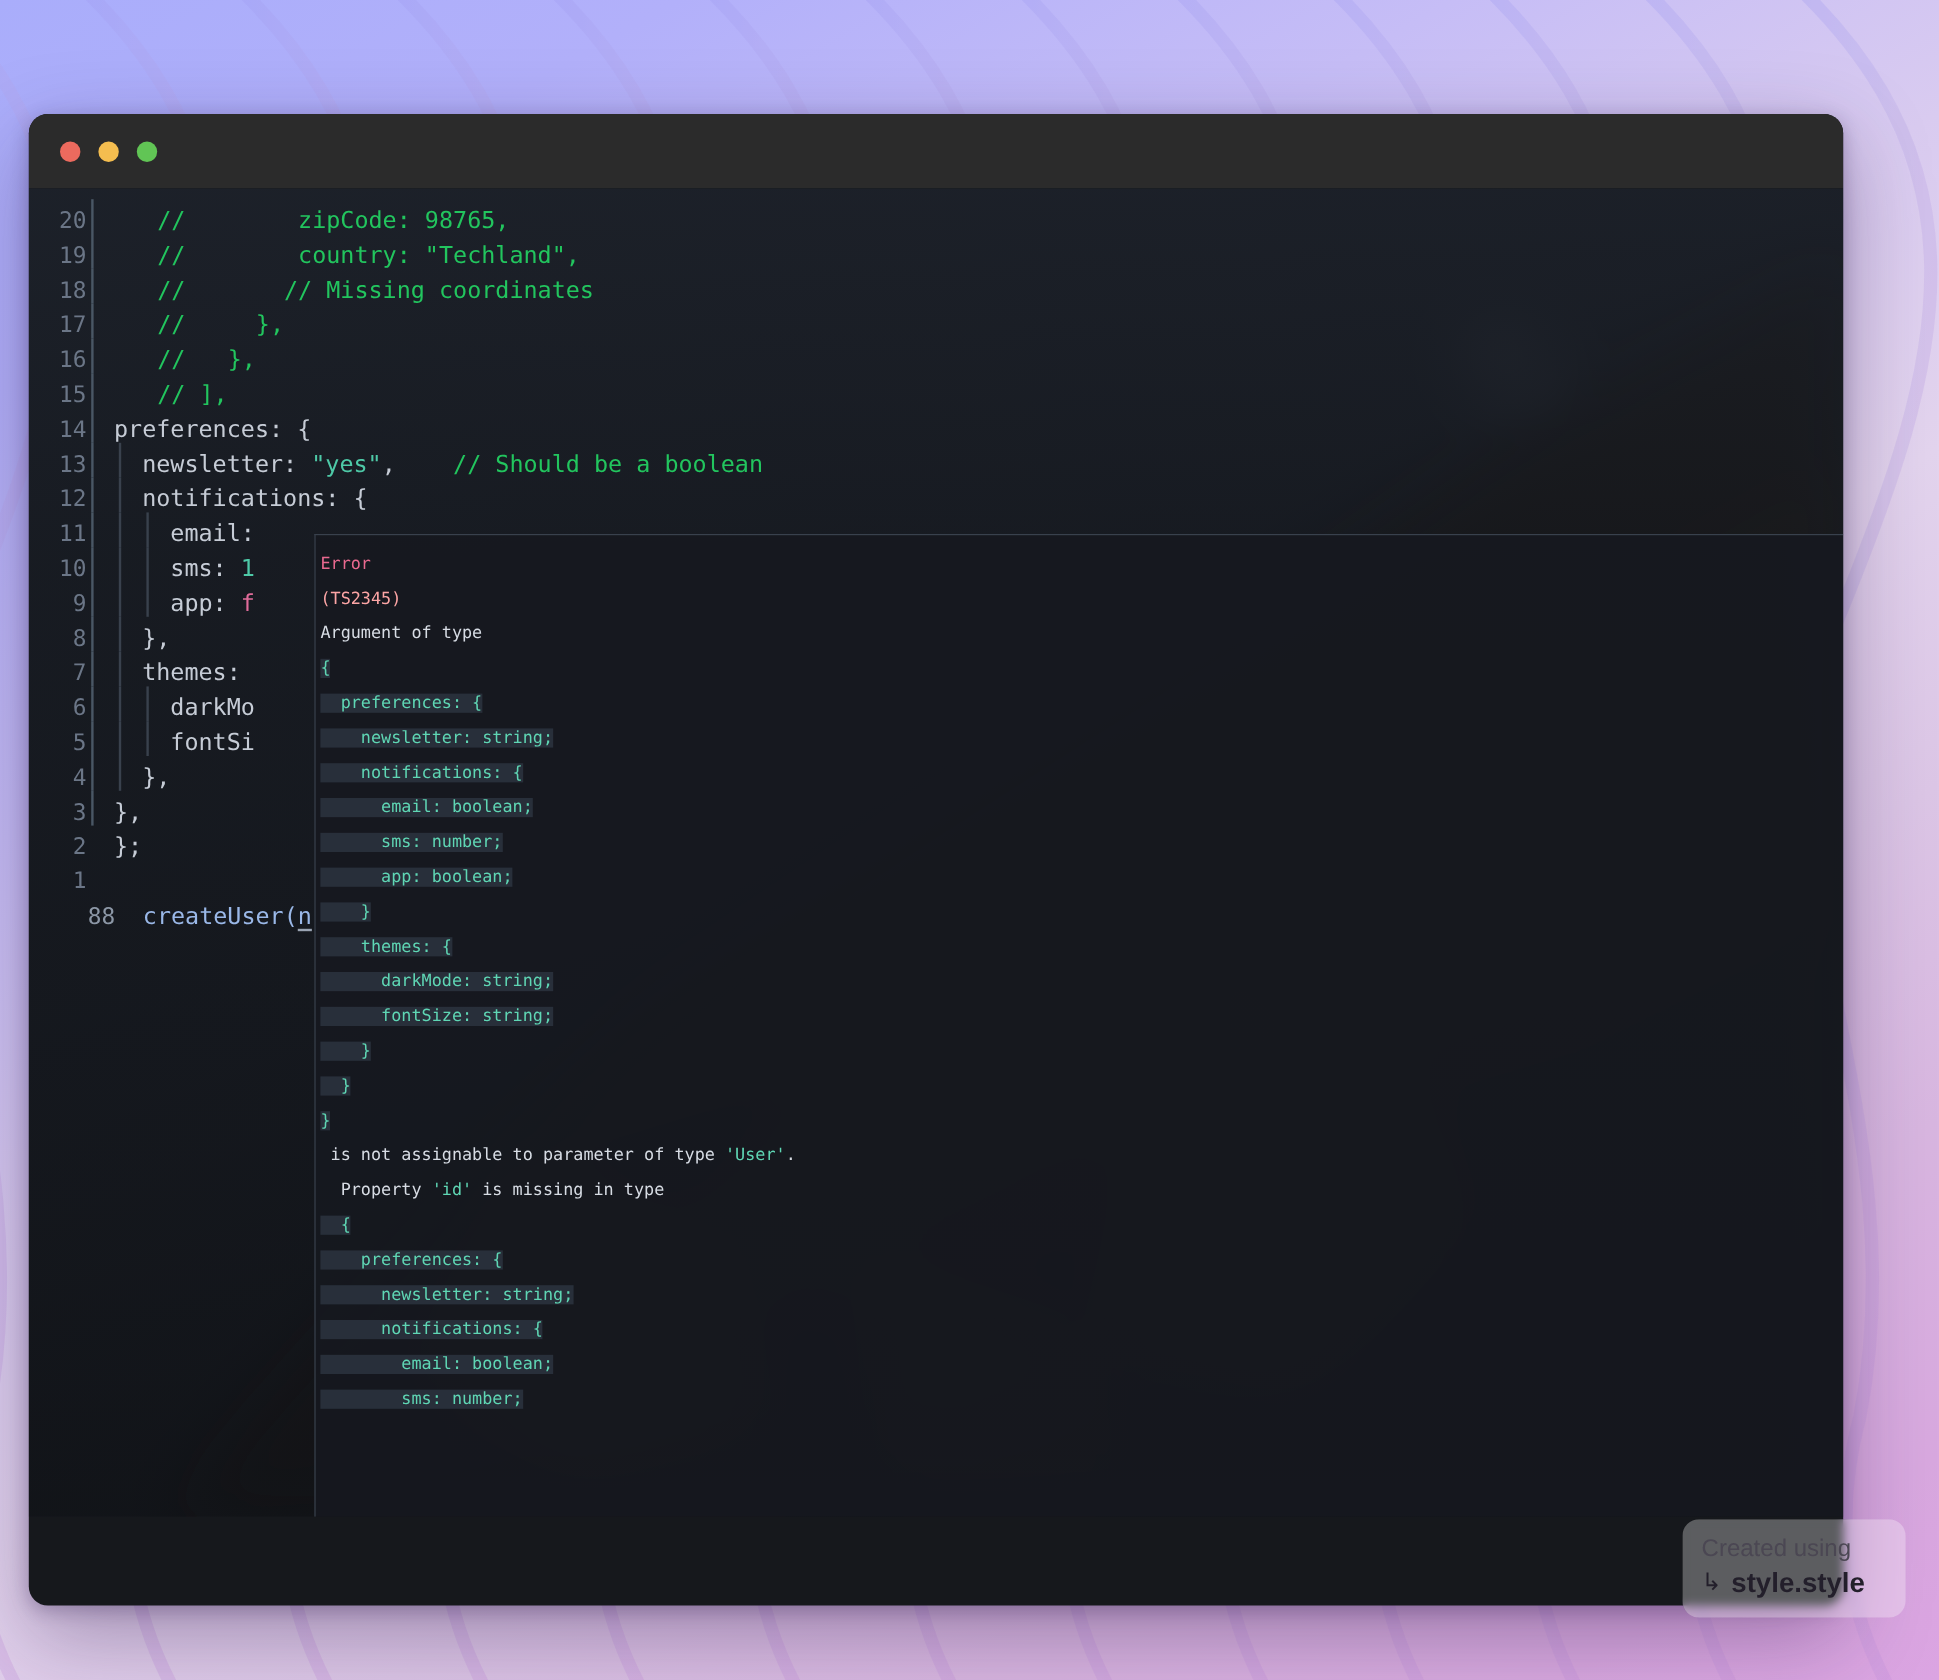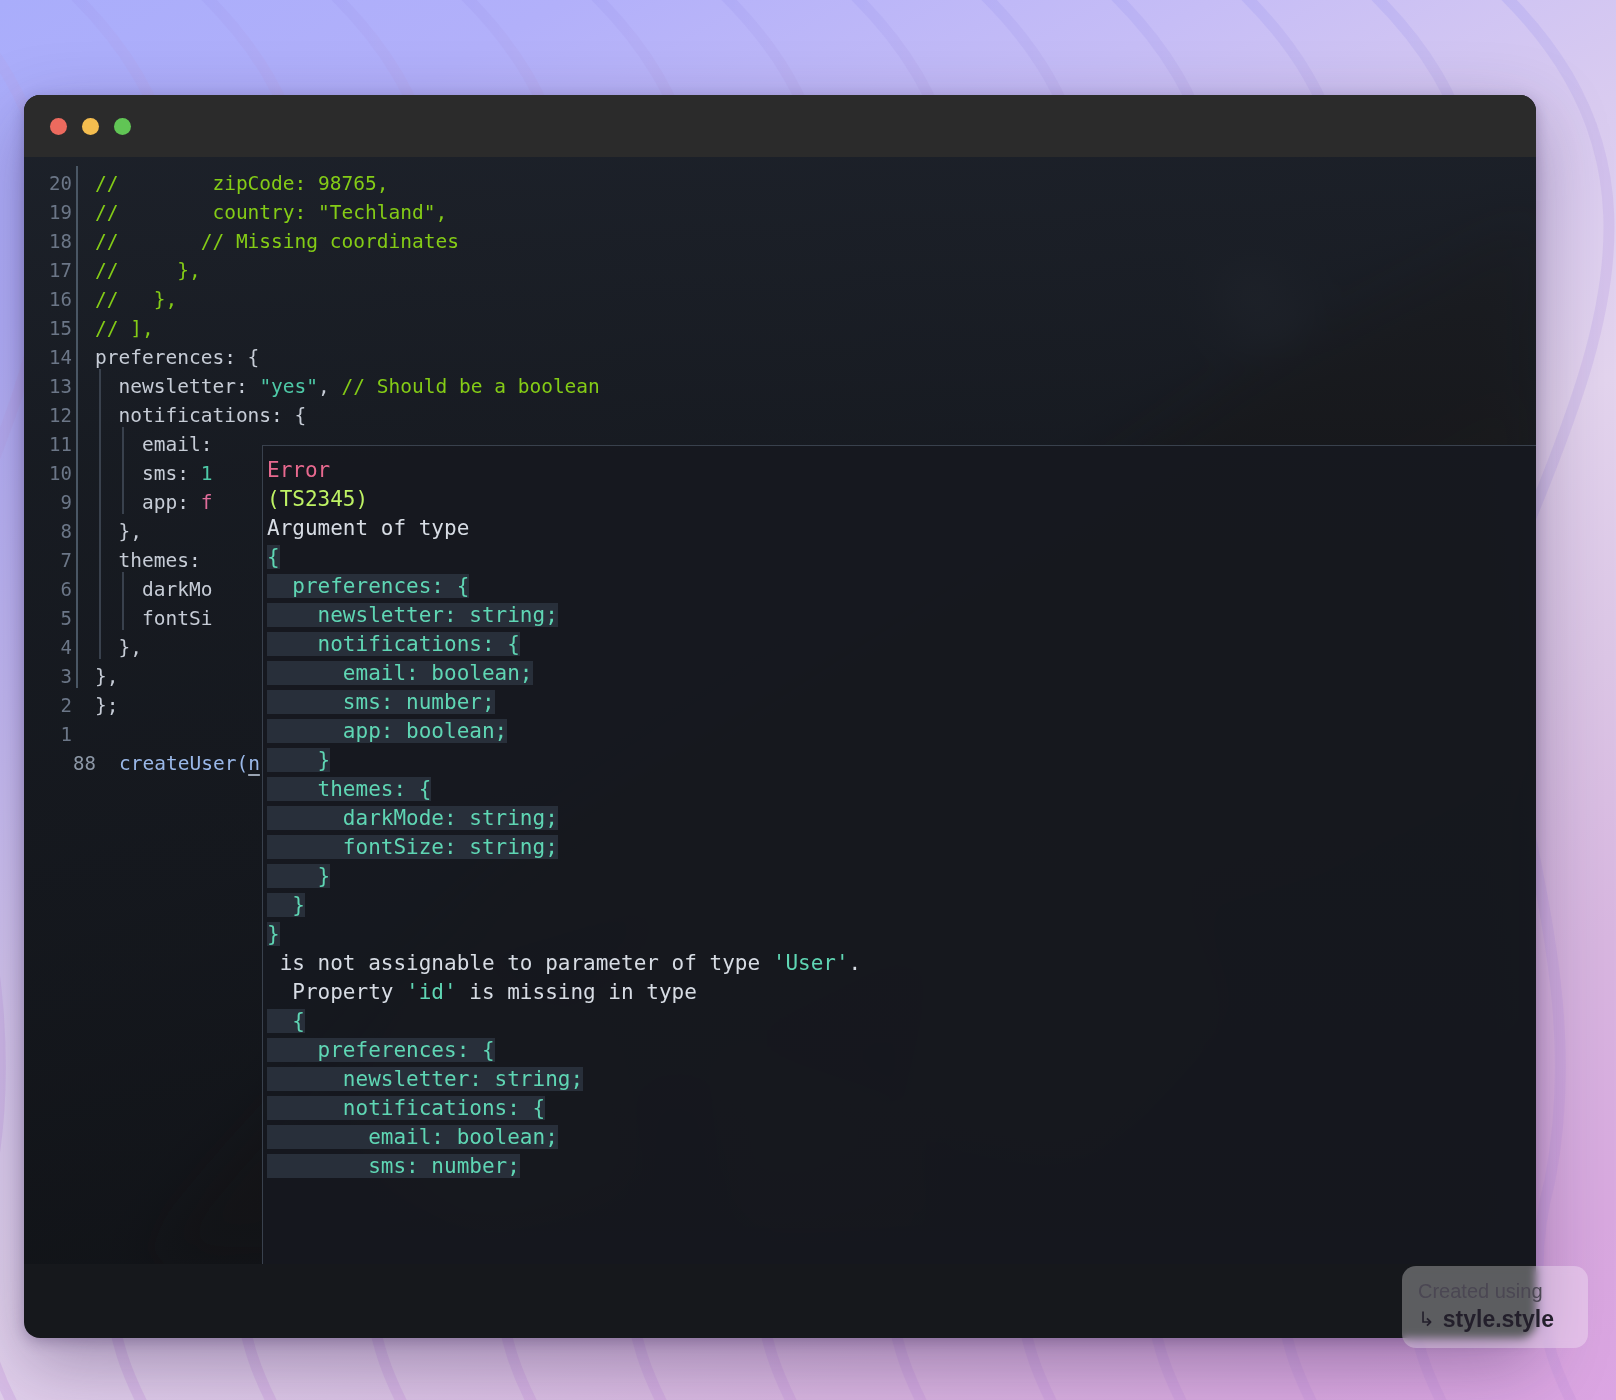--- a/index.html
+++ b/index.html
@@ -102,21 +102,21 @@
     position: absolute;
     top: -3px;
     width: 2px; height: 29px;
     background: #39414d;
   }
   .ig.g0 { left: 4px; }
   .ig.g1 { left: 27px; }
   .ig.g2 { left: 50px; }
   .ig.bright { background: #4a5765; }
 
-  .t-com  { color: #84cc16; }
+  .t-com  { color: #22c55e; margin-left: 36px; }
   .t-plain{ color: #c6ccd6; }
   .t-str  { color: #4ec9a7; }
   .t-num  { color: #4ec9a7; }
   .t-kw   { color: #e06c9a; }
   .t-fn   { color: #9ab8e8; }
   .squig {
     text-decoration: underline;
     text-decoration-color: #9aa4b3;
     text-decoration-thickness: 2px;
     text-underline-offset: 4px;
@@ -126,29 +126,29 @@
   #tooltip {
     position: absolute;
     left: 238px;
     top: 288px;
     right: 0;
     bottom: 0;
     background: rgba(22,25,31,.86);
     border-top: 1px solid #39414d;
     border-left: 1px solid #39414d;
     font-family: "DejaVu Sans Mono", "Liberation Mono", monospace;
-    font-size: 21px;
+    font-size: 14px;
     line-height: 29px;
     white-space: pre;
     padding: 10px 0 0 4px;
     overflow: hidden;
   }
   #tooltip .tline { height: 29px; }
   .e-head { color: #e8698f; }
-  .e-code { color: #bef264; }
+  .e-code { color: #fca5a5; }
   .e-txt  { color: #d7dce4; }
   .e-type { color: #5fd6b4; }
   .e-typebg { background: rgba(44,52,63,.85); }
   .e-str  { color: #5fd6b4; }
 
   
   #watermark {
     position: absolute;
     right: 28px;
     bottom: 52px;

